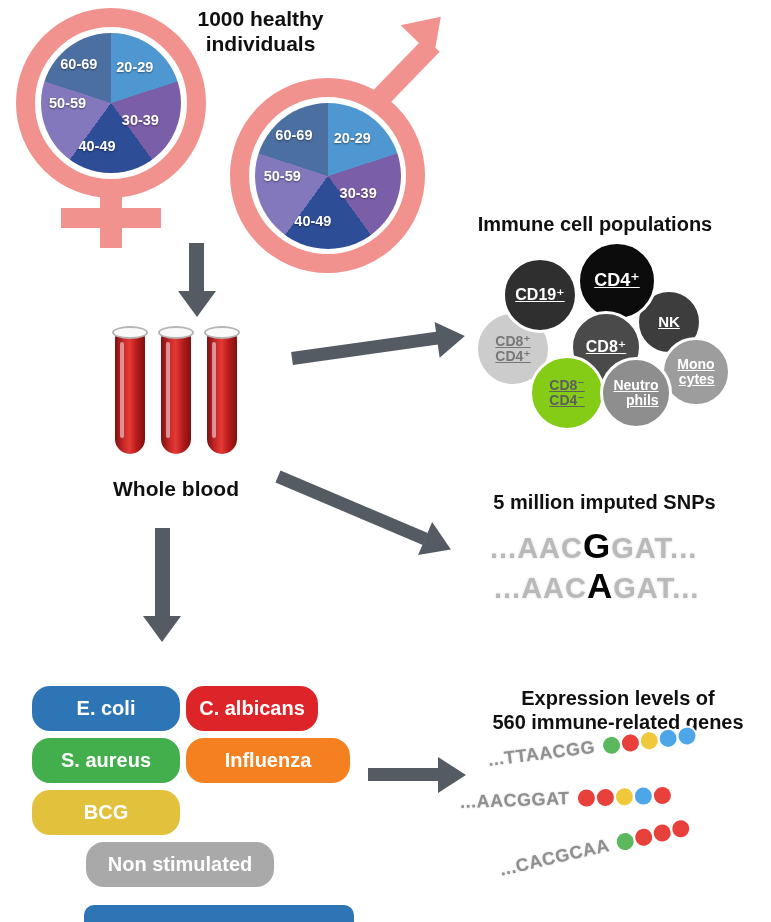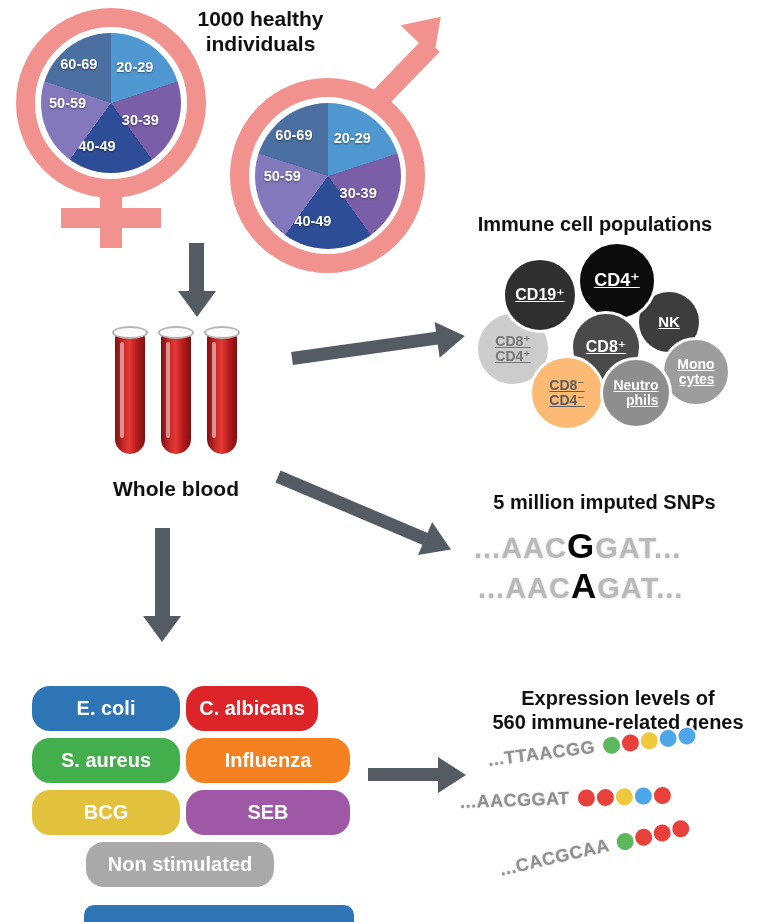--- a/index.html
+++ b/index.html
@@ -44,21 +44,21 @@
   .cell-cd19 { left:502px; top:257px; width:76px; height:76px; font-size:16px; }
   .cell-cd4  { left:577px; top:241px; width:80px; height:80px; font-size:18px; }
   .cell-nk   { left:636px; top:289px; width:66px; height:66px; font-size:15px; }
   .cell-mono { left:661px; top:337px; width:70px; height:70px; font-size:14px; }
   .cell-cd8  { left:570px; top:311px; width:72px; height:72px; font-size:16px; }
   .cell-dp   { left:475px; top:311px; width:76px; height:76px; font-size:14px; }
   .cell-dn   { left:529px; top:355px; width:76px; height:76px; font-size:14px; }
   .cell-neut { left:600px; top:357px; width:72px; height:72px; font-size:14px; }
 
   
-  .snp-line { position:absolute; font-weight:bold; font-size:29px; letter-spacing:1px; white-space:nowrap; }
+  .snp-line { position:absolute; font-weight:bold; font-size:29px; letter-spacing:1px; white-space:nowrap;margin-left:16px; }
   .seq-gray { color:#b9b9b9; text-shadow:0 0 3px #d9d9d9; }
   .snp-letter { color:#050505; font-size:35px; }
 
   
   .pill { position:absolute; border-radius:18px; color:#fff; font-weight:bold; font-size:20px;
           display:flex; align-items:center; justify-content:center; }
 
   
   .expr-row { position:absolute; white-space:nowrap; transform-origin:left center; }
   .expr-seq { font-weight:bold; font-size:18px; color:#8f8f8f; letter-spacing:.5px;
@@ -152,21 +152,21 @@
   <div class="cell cell-mono" style="background-color: rgb(157, 157, 157); color: rgb(255, 255, 255);">
     <span class="preline">Mono
 cytes</span>
   </div>
   <div class="cell cell-cd4" style="background-color: rgb(12, 12, 12); color: rgb(255, 255, 255);">
     <span>CD4⁺</span>
   </div>
   <div class="cell cell-cd8" style="background-color: rgb(74, 74, 74); color: rgb(255, 255, 255);">
     <span>CD8⁺</span>
   </div>
-  <div class="cell cell-dn" style="background-color: #fdba74; color: rgb(94, 94, 94);">
+  <div class="cell cell-dn" style="background-color: #84cc16; color: rgb(94, 94, 94);">
     <span class="preline">CD8⁻
 CD4⁻</span>
   </div>
   <div class="cell cell-neut" style="background-color: rgb(142, 142, 142); color: rgb(255, 255, 255);">
     <span class="preline">Neutro
 phils</span>
   </div>
 
   <div class="abs heading" style="left:462px; top:490px; width:285px; font-size:20px;">5 million imputed SNPs</div>
   <div class="snp-line" style="left:474px; top:526px;">
@@ -174,21 +174,20 @@
   </div>
   <div class="snp-line" style="left:478px; top:566px;">
     <span class="seq-gray">...AAC</span><span class="snp-letter">A</span><span class="seq-gray">GAT...</span>
   </div>
 
   <div class="pill" style="left: 32px; top: 686px; width: 148px; height: 45px; background-color: rgb(46, 117, 182);">E. coli</div>
   <div class="pill" style="left: 186px; top: 686px; width: 132px; height: 45px; background-color: rgb(221, 36, 40);">C. albicans</div>
   <div class="pill" style="left: 186px; top: 738px; width: 164px; height: 45px; background-color: rgb(245, 128, 32);">Influenza</div>
   <div class="pill" style="left: 32px; top: 738px; width: 148px; height: 45px; background-color: rgb(67, 174, 76);">S. aureus</div>
   <div class="pill" style="left: 32px; top: 790px; width: 148px; height: 45px; background-color: rgb(226, 193, 61);">BCG</div>
-  <div class="pill" style="left: 186px; top: 790px; width: 164px; height: 45px; background-color: rgb(158, 88, 165);">SEB</div>
   <div class="pill" style="left: 86px; top: 842px; width: 188px; height: 45px; background-color: rgb(169, 169, 169);">Non stimulated</div>
 
   <div class="bottom-bar" style="background-color: rgb(46, 117, 182);"></div>
 
   <div class="shaft" style="left: 368px; top: 768px; width: 72px; height: 13px; background-color: rgb(85, 91, 99);"></div>
   <div class="head-right" style="left: 438px; top: 757px; border-left-color: rgb(85, 91, 99);"></div>
 
   <div class="abs heading preline" style="left:468px; top:686px; width:300px; font-size:20px;">Expression levels of
 560 immune-related genes</div>
 

